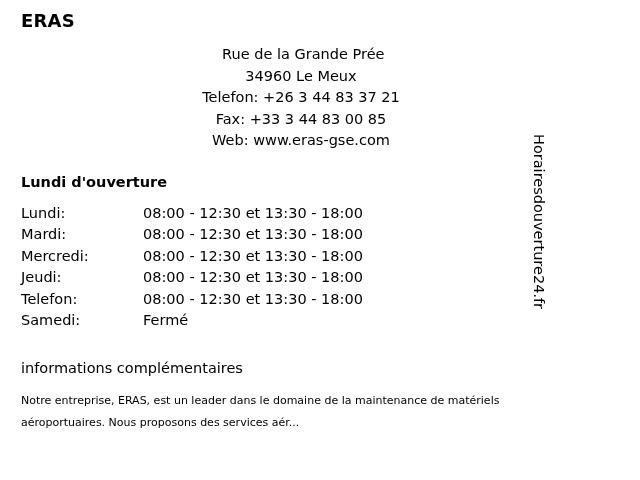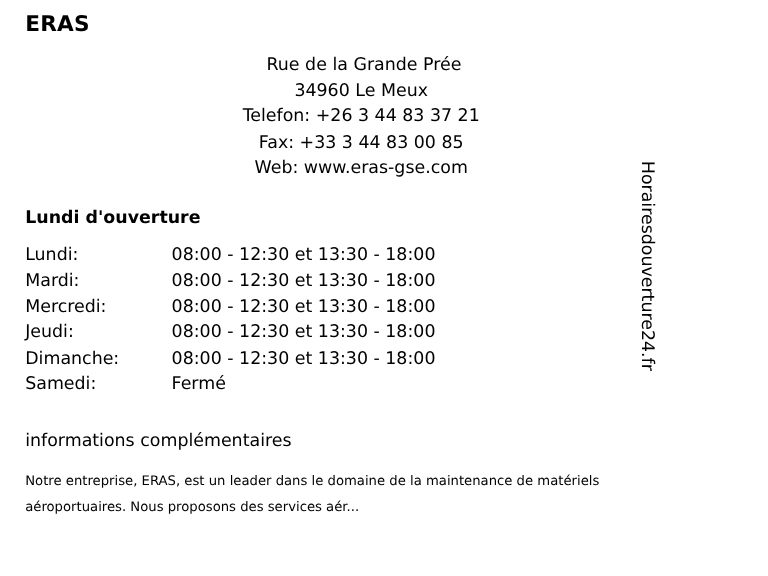--- a/index.html
+++ b/index.html
@@ -122,21 +122,21 @@
         </tr>
         <tr>
           <td class="hours-day">Mercredi:</td>
           <td class="hours-time">08:00 - 12:30 et 13:30 - 18:00</td>
         </tr>
         <tr>
           <td class="hours-day">Jeudi:</td>
           <td class="hours-time">08:00 - 12:30 et 13:30 - 18:00</td>
         </tr>
         <tr>
-          <td class="hours-day">Dimanche:</td>
+          <td class="hours-day">Telefon:</td>
           <td class="hours-time">08:00 - 12:30 et 13:30 - 18:00</td>
         </tr>
         <tr>
           <td class="hours-day">Samedi:</td>
           <td class="hours-time">Fermé</td>
         </tr>
       </tbody>
     </table>
 
     <div class="extra-title">informations complémentaires</div>

